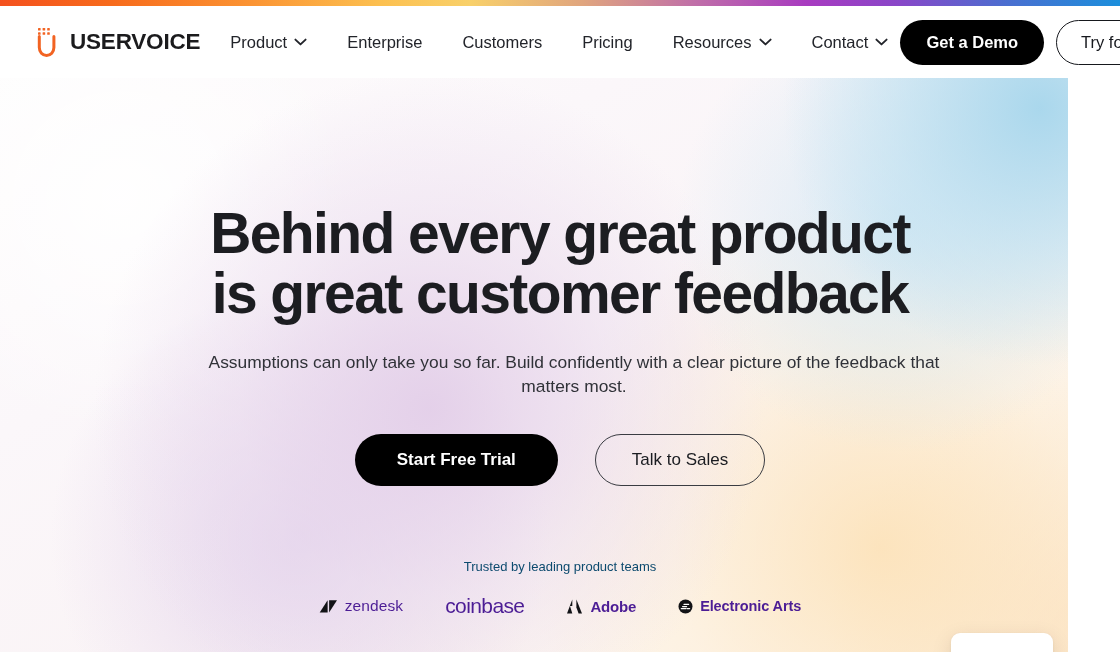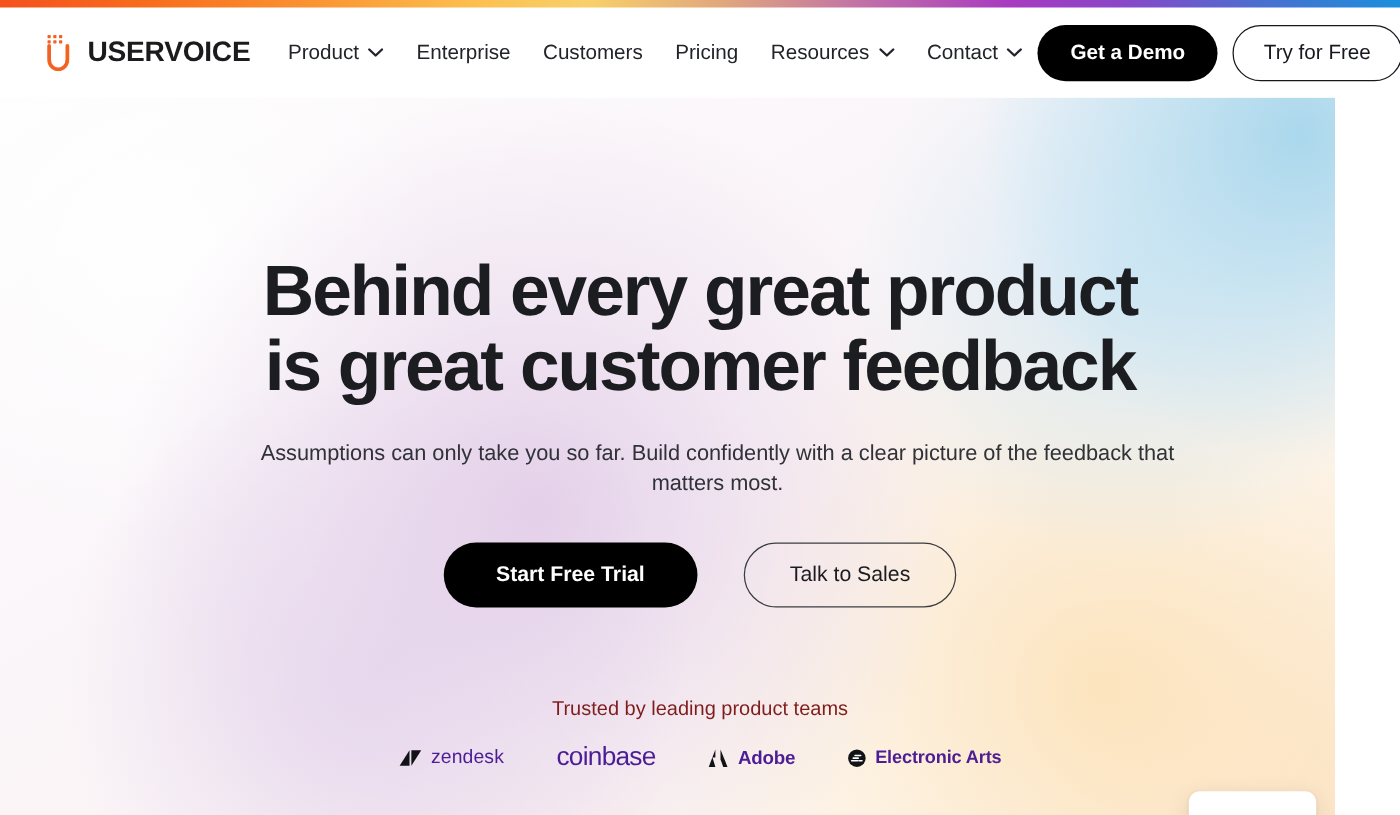--- a/index.html
+++ b/index.html
@@ -64,21 +64,21 @@
     font-size: 22.5px;
     font-weight: 700;
     letter-spacing: -0.2px;
     color: #1b1b1d;
     white-space: nowrap;
   }
 
   .nav {
     display: flex;
     align-items: center;
-    gap: 2px;
+    gap: 16px;
   }
 
   .nav-item {
     display: flex;
     align-items: center;
     gap: 7px;
     font-size: 16.5px;
     color: #22242a;
     padding: 8px 12px;
     white-space: nowrap;
@@ -205,22 +205,22 @@
     cursor: pointer;
     font-family: inherit;
     white-space: nowrap;
   }
 
   .trusted-label {
     position: absolute;
     top: 481px; left: 0;
     width: 1120px;
     text-align: center;
-    font-size: 16px;
-    color: #7f1d1d;
+    font-size: 13px;
+    color: #0c4a6e;
   }
 
   .logo-row {
     position: absolute;
     top: 516px; left: 0;
     width: 1120px;
     display: flex;
     justify-content: center;
     align-items: center;
     gap: 42px;

